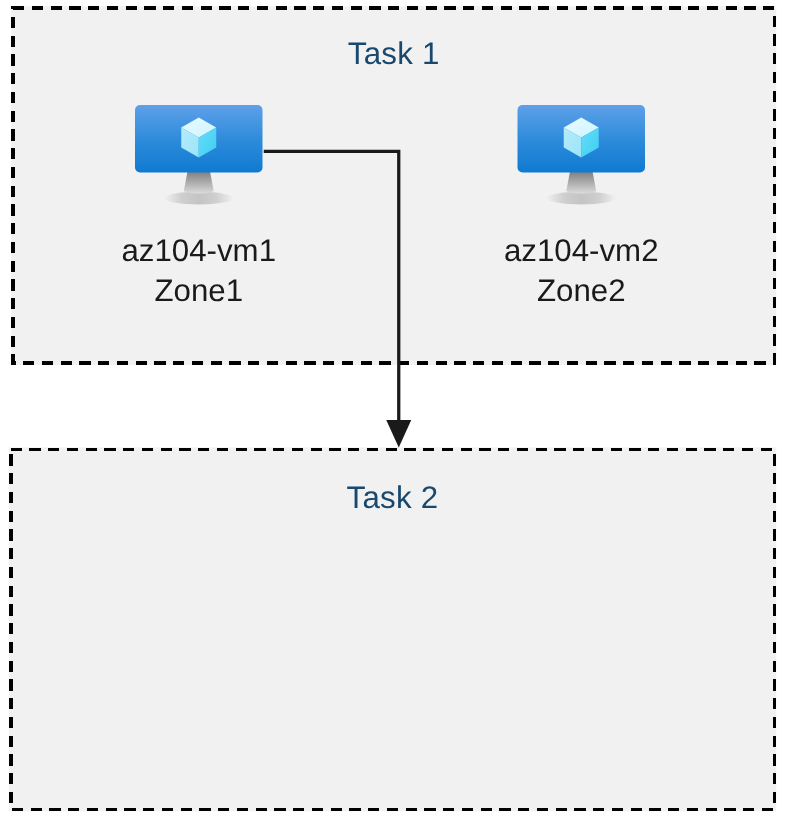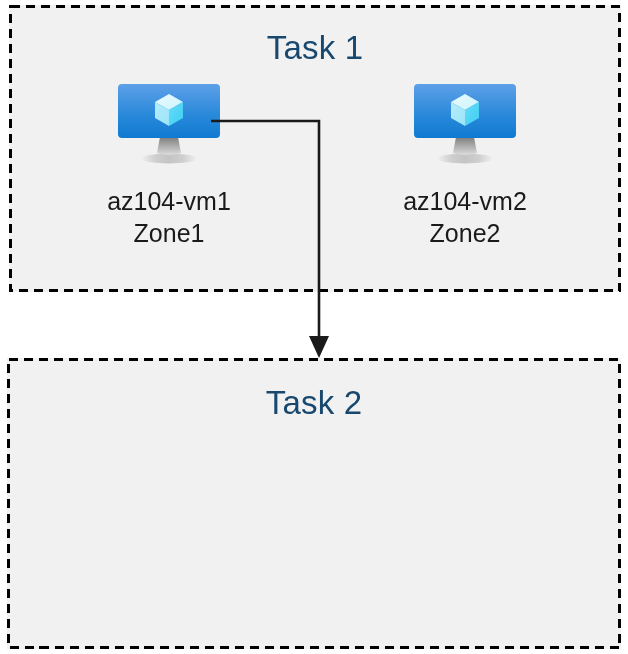--- a/index.html
+++ b/index.html
@@ -44,42 +44,42 @@
     top: 358px;
     width: 614px;
     height: 291px;
   }
 
   .task-title {
     position: absolute;
     width: 100%;
     text-align: center;
     color: #18486e;
-    font-size: 33px;
+    font-size: 25px;
     font-weight: 400;
     letter-spacing: 0.2px;
     line-height: 1;
     user-select: none;
   }
   #task1-title { top: 26px; }
   #task2-title { top: 28px; }
 
   
   .node {
     position: absolute;
     text-align: center;
   }
   .node-label {
     font-size: 25px;
     color: #1a1a1a;
     line-height: 1.28;
     white-space: pre-line;
     font-weight: 400;
   }
-  #node-vm1 { left: 40px; top: 76px; width: 240px; }
+  #node-vm1 { left: 30px; top: 76px; width: 240px; }
   #node-vm2 { left: 336px; top: 76px; width: 240px; }
 
   .vm-icon-wrap {
     width: 110px;
     height: 90px;
     margin: 0 auto 6px auto;
     position: relative;
   }
   #node-vm1 .vm-icon-wrap,
   #node-vm2 .vm-icon-wrap { margin-bottom: 14px; }

